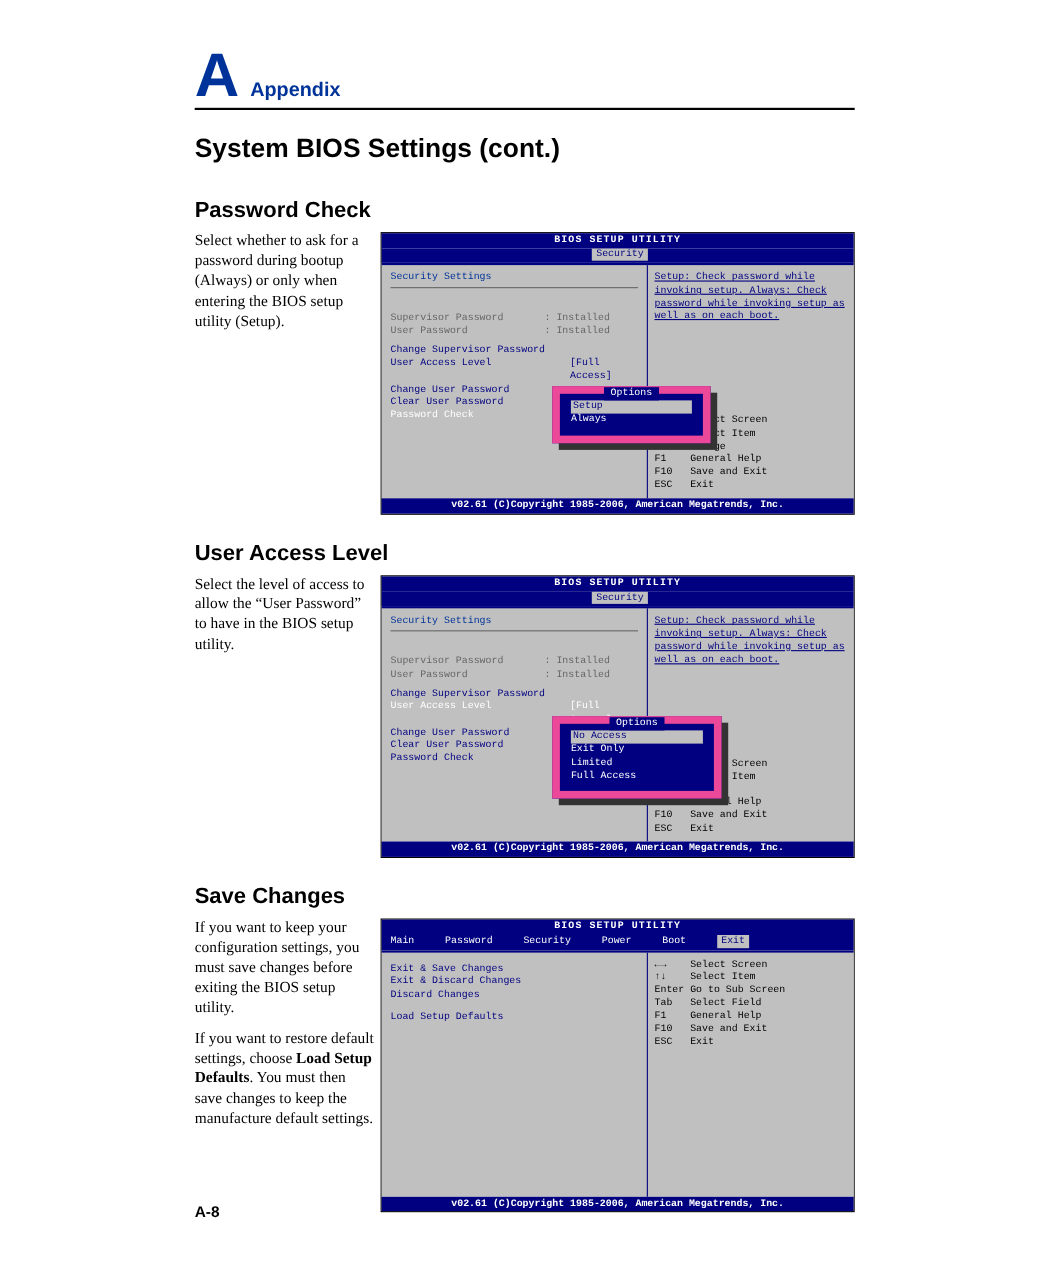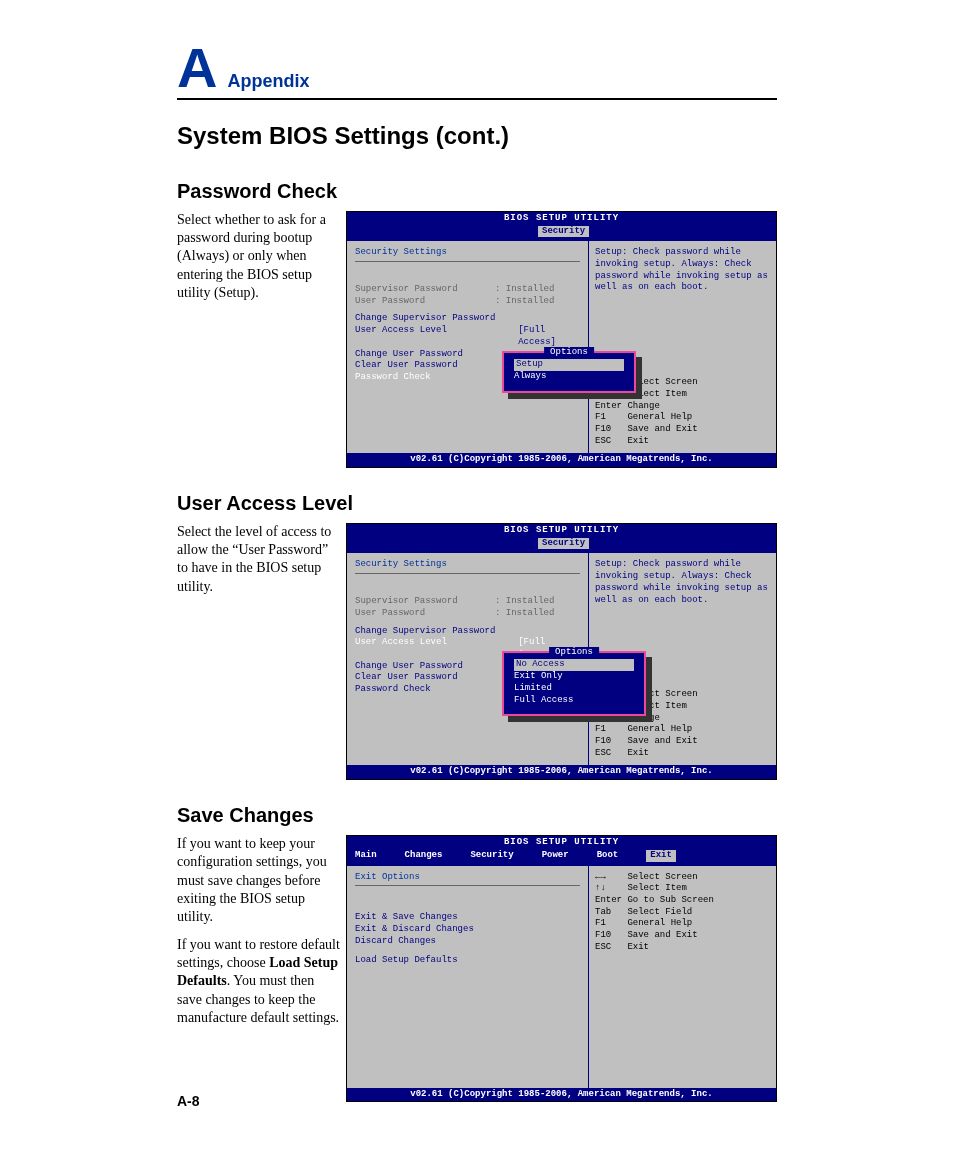--- a/index.html
+++ b/index.html
@@ -7,34 +7,34 @@
 .appendix-head { border-bottom:2px solid #000; padding-bottom:2px; margin-bottom:8px; }
 .big-a { font-family:Arial,Helvetica,sans-serif; font-size:56px; font-weight:900; color:#003399; display:inline-block; vertical-align:baseline; line-height:1; }
 .appendix-word { font-family:Arial,Helvetica,sans-serif; font-size:18px; font-weight:700; color:#003399; margin-left:6px; }
 h1.page-title { font-family:Arial,Helvetica,sans-serif; font-size:24px; font-weight:700; margin:22px 0 30px 0; }
 h2.sect { font-family:Arial,Helvetica,sans-serif; font-size:20px; font-weight:700; margin:10px 0 8px 0; }
 .row { display:flex; align-items:flex-start; margin-bottom:24px; gap:4px; }
 .copy { width:200px; font-size:14px; line-height:1.3; }
 .copy p { margin:0 0 10px 0; }
 .bios { width:520px; border:1px solid #000; font-family:"Courier New",monospace; font-size:9px; line-height:1.3; color:#fff; }
 .bios-title { background:#000080; color:#fff; text-align:center; padding:1px 0; font-weight:700; letter-spacing:1px; }
-.bios-tabs { background:#000080; color:#fff; display:flex; gap:28px; padding:0 8px 2px 8px;font-weight:bold; }
+.bios-tabs { background:#000080; color:#fff; display:flex; gap:28px; padding:0 8px 2px 8px; }
 .bios-tabs .tab { color:#fff; }
 .bios-tabs .tab.active { background:#c0c0c0; color:#000080; padding:0 4px; }
 .bios-body { background:#c0c0c0; display:flex; border-top:2px solid #000080; }
 .bios-left { flex:1; padding:6px 8px; color:#000080; position:relative; min-height:200px; }
 .bios-right { width:175px; border-left:1px solid #000080; padding:6px 6px; color:#000080; display:flex; flex-direction:column; justify-content:space-between; min-height:200px; }
-.bios-right-top { min-height:60px; }
+.bios-right-top { min-height:60px;text-decoration:underline; }
 .sec-title { color:#003399; font-weight:400; border-bottom:1px solid #666; display:block; margin-bottom:22px; padding-bottom:2px; }
 .kv { display:flex; }
 .kv .k { width:140px; }
 .white-item { color:#fff; }
 .muted { color:#666; }
 .black { color:#000; }
-.popup { position:absolute; background:#000080; color:#fff; border:2px solid #ec4899; padding:6px 10px 8px 10px; box-shadow:6px 6px 0 #333; }
+.popup { position:absolute; background:#000080; color:#fff; border:7px solid #ec4899; padding:6px 10px 8px 10px; box-shadow:6px 6px 0 #333; }
 .popup-title { position:absolute; top:-6px; left:50%; transform:translateX(-50%); background:#000080; padding:0 6px; font-size:9px; }
 .popup .opt.sel { background:#c0c0c0; color:#000080; padding:0 2px; }
 .bios-footer { background:#000080; color:#fff; text-align:center; padding:1px 0; font-weight:700; }
 .nav-keys { font-family:"Courier New",monospace; font-size:9px; }
 .nav-keys .row2 { white-space:pre; }
 .arrows { font-weight:700; color:#000; }
 .pgnum { font-family:Arial,Helvetica,sans-serif; font-weight:700; font-size:14px; position:absolute; bottom:40px; left:100px; }
 </style>
 </head>
 <body>
@@ -159,29 +159,28 @@
   <h2 class="sect">Save Changes</h2>
   <div class="row">
     <div class="copy">
       <p>If you want to keep your configuration settings, you must save changes before exiting the BIOS setup utility.</p>
       <p><span>If you want to restore default settings, choose </span><b>Load Setup Defaults</b><span>. You must then save changes to keep the manufacture default settings.</span></p>
     </div>
     <div class="bios">
       <div class="bios-title">BIOS SETUP UTILITY</div>
       <div class="bios-tabs">
         <span class="tab">Main</span>
-        <span class="tab">Changes</span>
+        <span class="tab">Password</span>
         <span class="tab">Security</span>
         <span class="tab">Power</span>
         <span class="tab">Boot</span>
         <span class="tab active">Exit</span>
       </div>
       <div class="bios-body">
         <div class="bios-left" style="min-height:210px">
-          <span class="sec-title">Exit Options</span>
           <div style="height:4px"></div>
           <div>Exit &amp; Save Changes</div>
           <div>Exit &amp; Discard Changes</div>
           <div>Discard Changes</div>
           <div style="height:8px"></div>
           <div>Load Setup Defaults</div>
         </div>
         <div class="bios-right" style="min-height:210px">
           <div class="nav-keys black">
 <div class="row2"><span class="arrows">←→</span>    <span>Select Screen</span></div>

